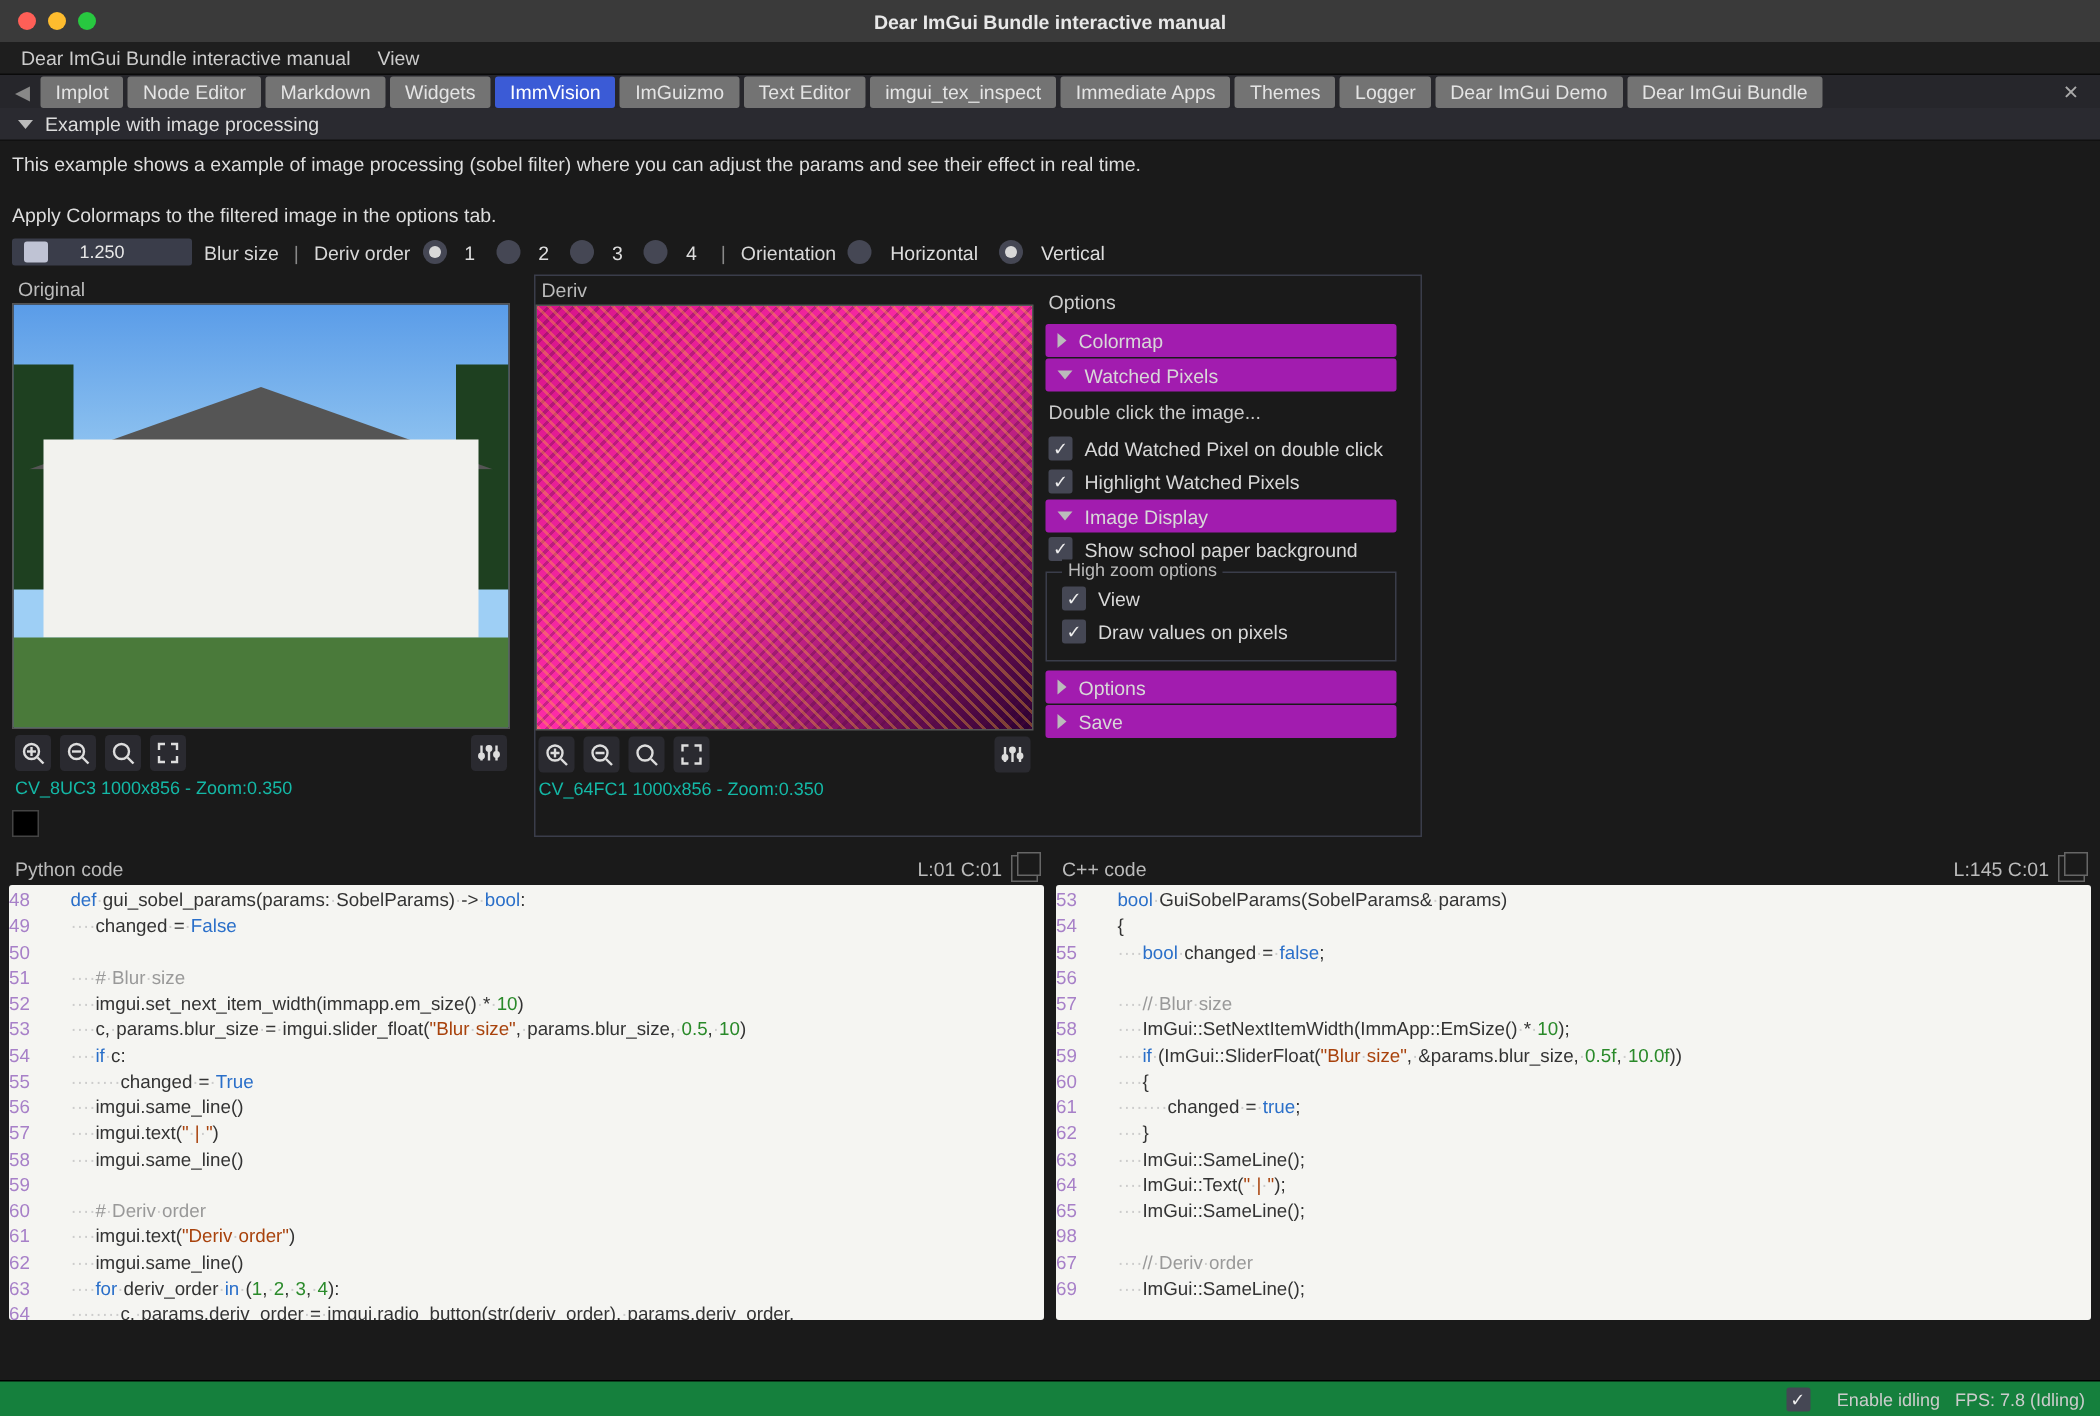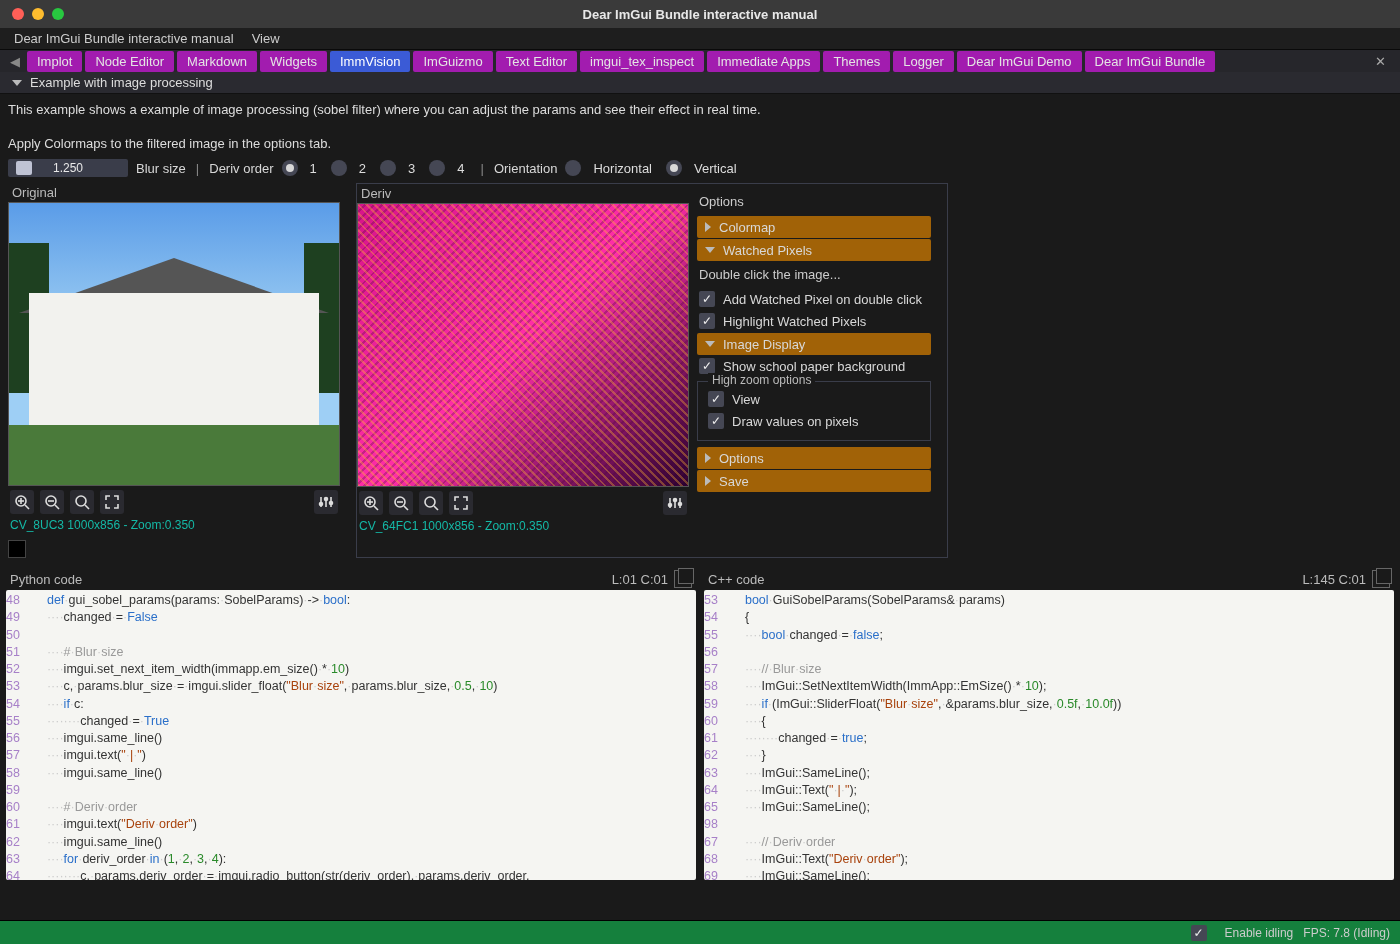--- a/index.html
+++ b/index.html
@@ -5,21 +5,21 @@
 * { margin:0; padding:0; box-sizing:border-box; font-family:-apple-system,Helvetica,Arial,sans-serif; }
 body { background:#1a1a1a; width:1400px; height:944px; overflow:hidden; color:#d8d8d8; font-size:13px; }
 .titlebar { height:28px; background:#3a3a3a; display:flex; align-items:center; position:relative; }
 .traffic { display:flex; gap:8px; padding-left:12px; }
 .dot { width:12px; height:12px; border-radius:50%; }
 .dot.r{background:#ff5f57}.dot.y{background:#febc2e}.dot.g{background:#28c840}
 .title { position:absolute; left:50%; transform:translateX(-50%); font-weight:600; color:#e8e8e8; font-size:13px; }
 .menubar { height:22px; background:#1e1e1e; display:flex; align-items:center; gap:18px; padding:0 14px; font-size:13px; color:#ccc; border-bottom:1px solid #0a0a0a; }
 .tabbar { height:22px; background:#26262b; display:flex; align-items:stretch; gap:3px; padding:0 6px; }
 .tabbar .tri{display:flex;align-items:center;padding:0 4px;color:#888}
-.tab { padding:0 10px; display:flex; align-items:center; background:#a21caf; color:#e4e4e4; font-size:13px; border-radius:2px; margin-top:1px; }
+.tab { padding:0 10px; display:flex; align-items:center; background:#737373; color:#e4e4e4; font-size:13px; border-radius:2px; margin-top:1px; }
 .tab.active { background:#3b5bd6; color:#fff; }
 .tabbar .closex{margin-left:auto;display:flex;align-items:center;padding:0 8px;color:#aaa}
 .collapse { height:22px; background:#2a2a30; display:flex; align-items:center; gap:8px; padding:0 12px; color:#ddd; border-bottom:1px solid #111;}
 .tri-down{display:inline-block;width:0;height:0;border-left:5px solid transparent;border-right:5px solid transparent;border-top:6px solid #bbb}
 .tri-right{display:inline-block;width:0;height:0;border-top:5px solid transparent;border-bottom:5px solid transparent;border-left:6px solid #bbb}
 .content { padding:6px 8px 4px; }
 .desc { color:#ddd; font-size:13px; line-height:1.5; }
 .ctrlrow { display:flex; align-items:center; gap:8px; margin-top:6px; }
 .slider { width:120px; height:18px; background:#3a3d4a; display:flex; align-items:center; position:relative; border-radius:2px;}
 .thumb { position:absolute; left:8px; width:16px; height:14px; background:#bfc3d4; border-radius:2px; }
@@ -40,21 +40,21 @@
 .trees{position:absolute;left:0;top:40px;width:40px;height:150px;background:#1e4020}
 .trees.r{left:auto;right:0;width:35px}
 .imgbox.deriv{background:linear-gradient(135deg,#d6148a,#ff2ea8,#2a0030);}
 .deriv .edge{position:absolute;inset:0;background:repeating-linear-gradient(45deg,rgba(255,180,50,.35) 0 2px,transparent 2px 6px),repeating-linear-gradient(-45deg,rgba(80,10,60,.3) 0 2px,transparent 2px 6px)}
 .toolrow{display:flex;gap:6px;align-items:center;margin-top:4px;padding:0 2px}
 .ticon{width:24px;height:24px;display:flex;align-items:center;justify-content:center;background:#2a2a30;border-radius:3px;color:#ddd}
 .spacer{flex:1}
 .imginfo{color:#14b8a6;font-size:12px;padding:4px 2px}
 .swatch{width:18px;height:18px;background:#000;border:1px solid #444;margin-top:4px}
 .options{min-width:250px;padding:4px 8px 4px 8px}
-.optsection{background:#a16207;height:22px;display:flex;align-items:center;gap:8px;padding:0 8px;margin-top:1px;border-radius:2px}
+.optsection{background:#a21caf;height:22px;display:flex;align-items:center;gap:8px;padding:0 8px;margin-top:1px;border-radius:2px}
 .opttxt{color:#ccc;padding:6px 2px}
 .chk{width:16px;height:16px;border-radius:2px;background:#454754;display:inline-flex;align-items:center;justify-content:center;margin-right:8px}
 .chk.c::after{content:"✓";color:#eee;font-size:12px}
 .optrow{display:flex;align-items:center;padding:3px 2px}
 .fieldset{border:1px solid #3a3d4a;padding:6px 8px 8px;margin-top:4px;position:relative}
 .fieldset .lg{position:absolute;top:-9px;left:10px;background:#1a1a1a;padding:0 4px;color:#bbb;font-size:12px}
 .codegrid{display:grid;grid-template-columns:1fr 1fr;gap:8px;padding:0 6px;margin-top:6px}
 .codehdr{display:flex;align-items:center;padding:2px 4px;color:#bbb;font-size:13px}
 .codehdr .pos{margin-left:auto;margin-right:6px}
 .copy{width:18px;height:18px;border:1px solid #666;position:relative}
@@ -429,24 +429,20 @@
         </div>
 <div class="ln">
           <span class="lnno">98</span>
           <span></span>
         </div>
 <div class="ln">
           <span class="lnno">67</span>
           <span>&nbsp;&nbsp;<span class="ws">····</span><span class="cmt">//</span><span class="ws">·</span><span class="cmt">Deriv</span><span class="ws">·</span><span class="cmt">order</span></span>
         </div>
 <div class="ln">
-          <span class="lnno">68</span>
-          <span>&nbsp;&nbsp;<span class="ws">····</span>ImGui::Text(<span class="str">"Deriv</span><span class="ws">·</span><span class="str">order"</span>);</span>
-        </div>
-<div class="ln">
           <span class="lnno">69</span>
           <span>&nbsp;&nbsp;<span class="ws">····</span>ImGui::SameLine();</span>
         </div>
 
     </div>
   </div>
 </div>
 
 <div class="statusbar">
   <span class="chk c"></span>

